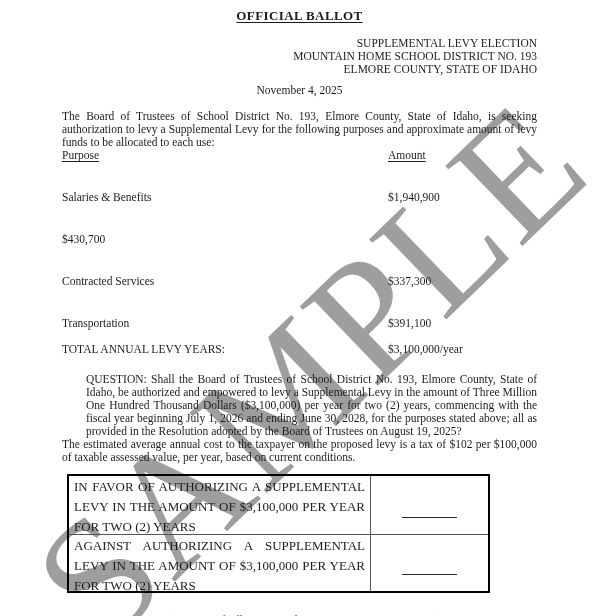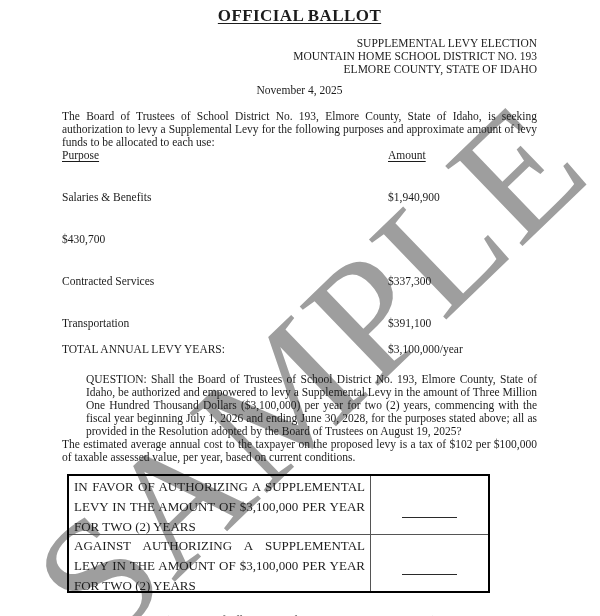--- a/index.html
+++ b/index.html
@@ -29,21 +29,21 @@
     user-select: none;
   }
   .content {
     position: relative;
     z-index: 1;
     padding: 9px 63px 0 62px;
   }
   .title {
     text-align: center;
     font-weight: bold;
-    font-size: 17px;
+    font-size: 13px;
     letter-spacing: 0.4px;
     text-decoration: underline;
     text-underline-offset: 2px;
   }
   .subtitle { margin-top: 15px; text-align: right; }
   .subtitle div { height: 13px; }
   .date { margin-top: 8px; text-align: center; }
   .para { margin: 0; text-align: justify; }
   .intro { margin-top: 13px; }
   .levy-head { margin-top: 0; }

